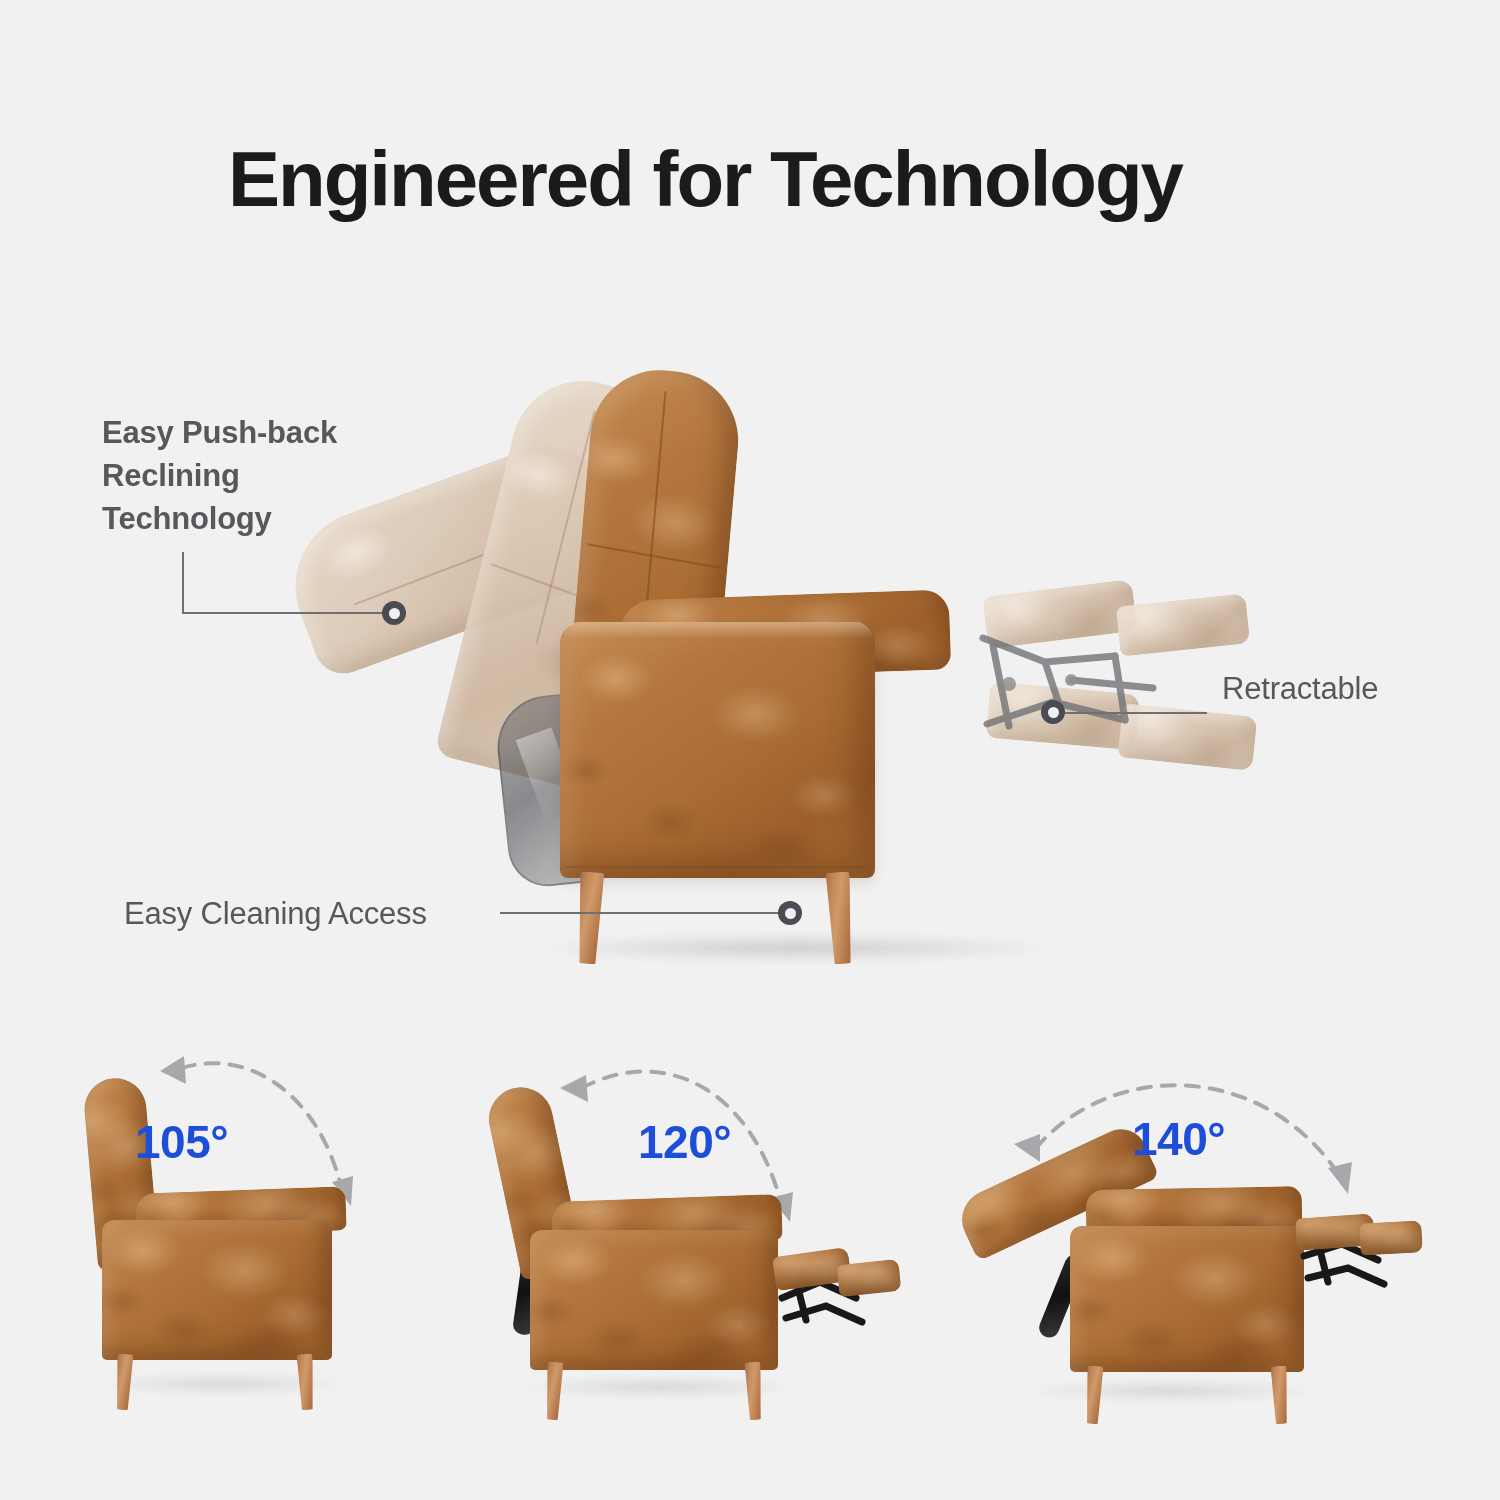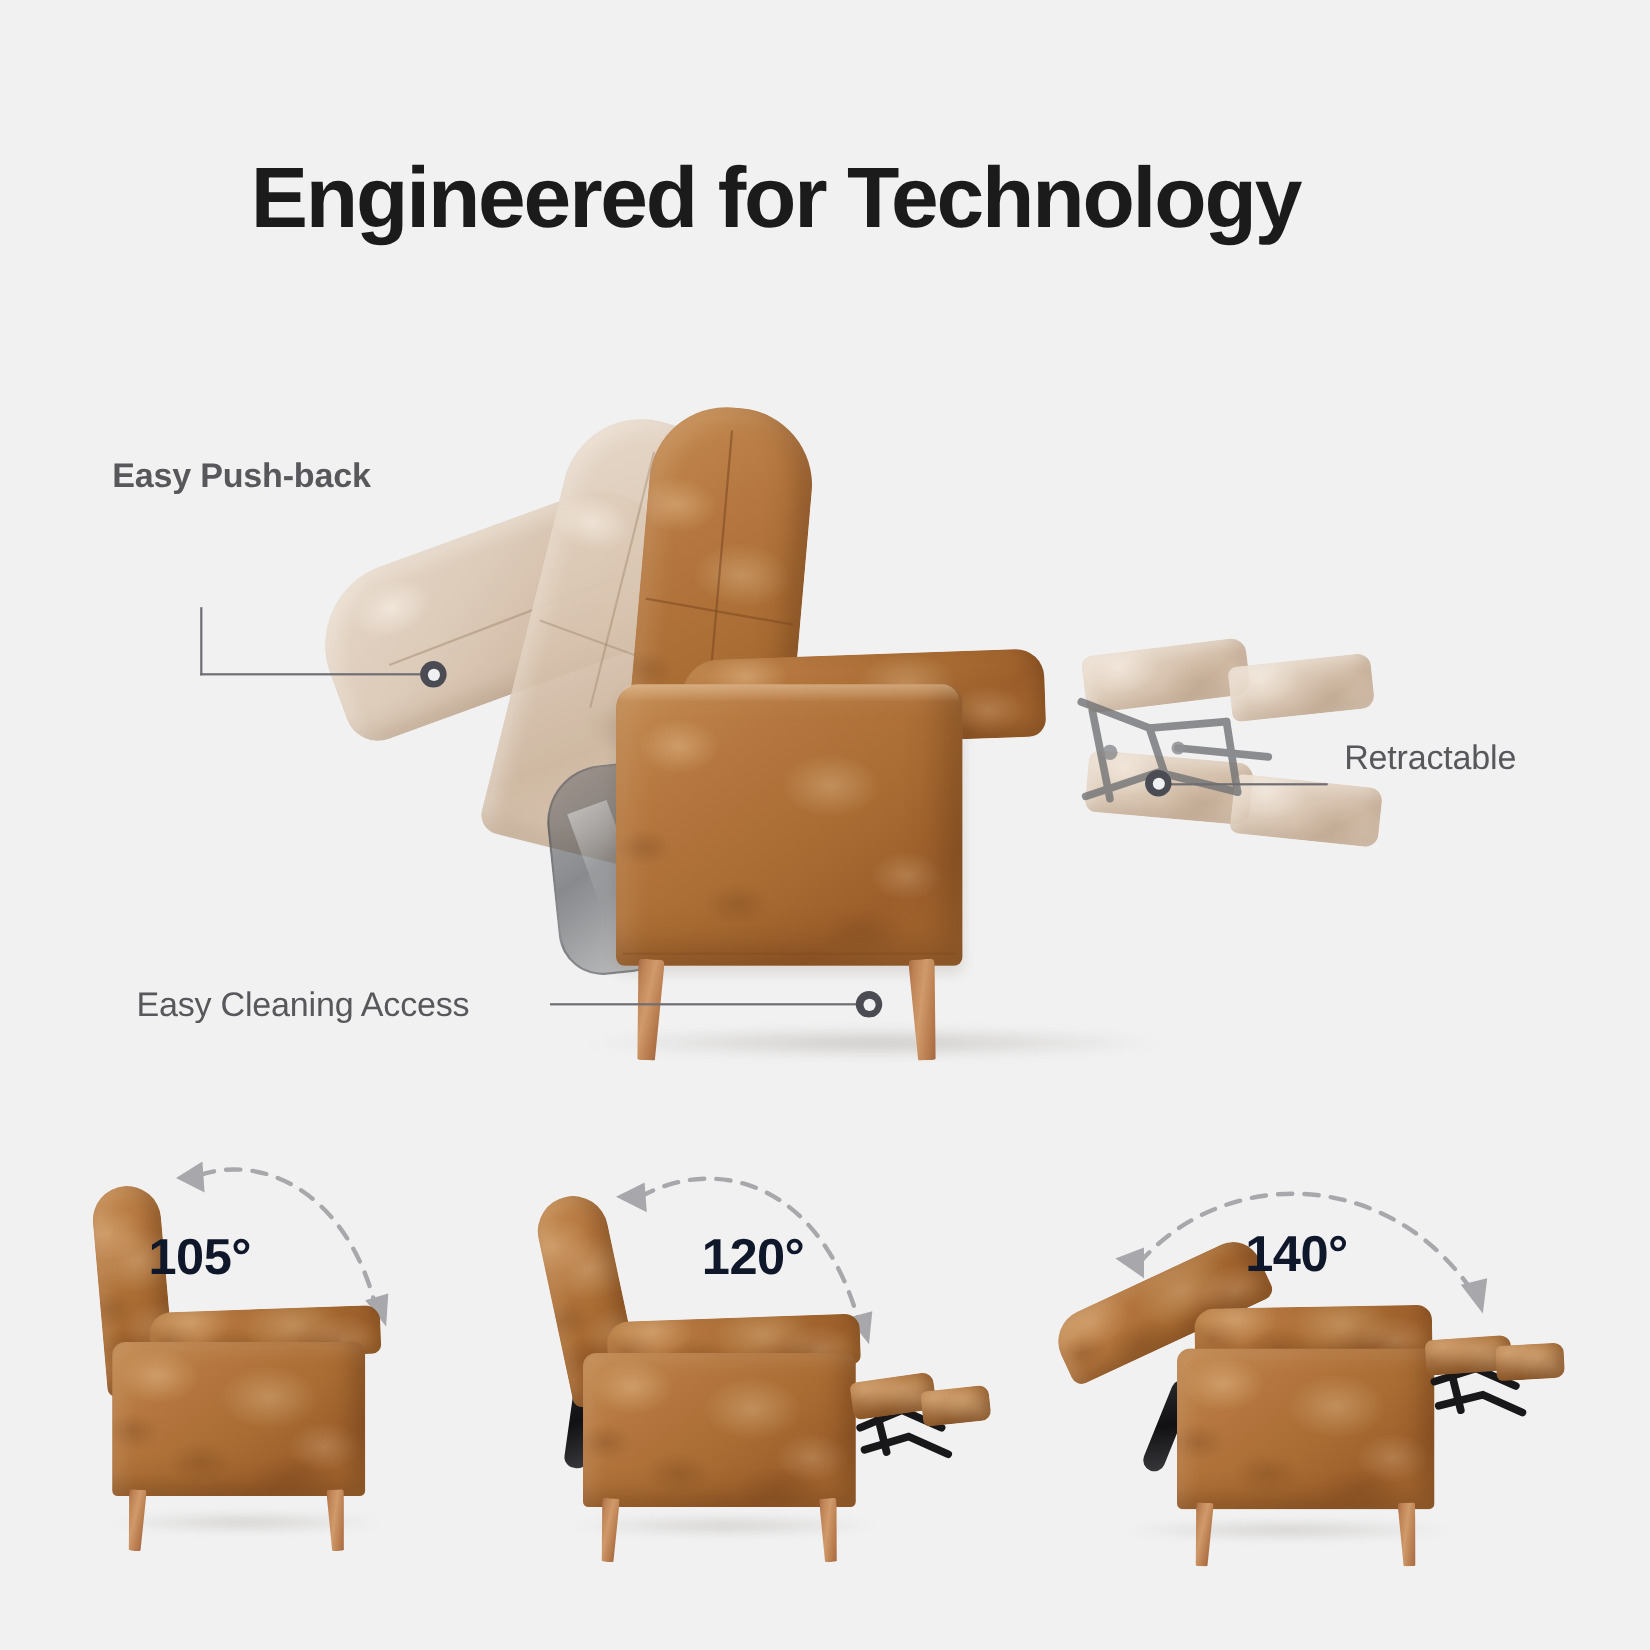--- a/index.html
+++ b/index.html
@@ -269,21 +269,21 @@
     width:420px; height:400px;
   }
   #thumb-105{ left:70px;  top:1030px; }
   #thumb-120{ left:490px; top:1030px; }
   #thumb-140{ left:960px; top:1030px; }
 
   .thumb-angle{
     position:absolute;
     font-size:46px;
     font-weight:700;
-    color:#0f172a;
+    color:#1d4ed8;
     letter-spacing:-0.5px;
     white-space:nowrap;
   }
   #angle-105{ left:135px; top:1115px; }
   #angle-120{ left:638px; top:1115px; }
   #angle-140{ left:1132px; top:1112px; }
 
   .arc-svg{ position:absolute; left:0; top:0; overflow:visible; }
 
   .t-shadow{
@@ -349,20 +349,22 @@
   </svg>
 
   <div id="hero-body" class="leather"></div>
 
   <div id="hero-leg-left" class="wood-leg"></div>
   <div id="hero-leg-right" class="wood-leg"></div>
 </div>
 
 <div id="label-pushback" class="callout-label">
   <div>Easy Push-back</div>
+  <div>Reclining</div>
+  <div>Technology</div>
 </div>
 <div id="leader-pushback-v" class="leader leader-v"></div>
 <div id="leader-pushback-h" class="leader leader-h"></div>
 <div id="dot-pushback" class="marker-dot"></div>
 
 <div id="label-footrest" class="callout-label">
   <div>Retractable</div>
 </div>
 <div id="leader-footrest-h" class="leader leader-h"></div>
 <div id="dot-footrest" class="marker-dot"></div>

